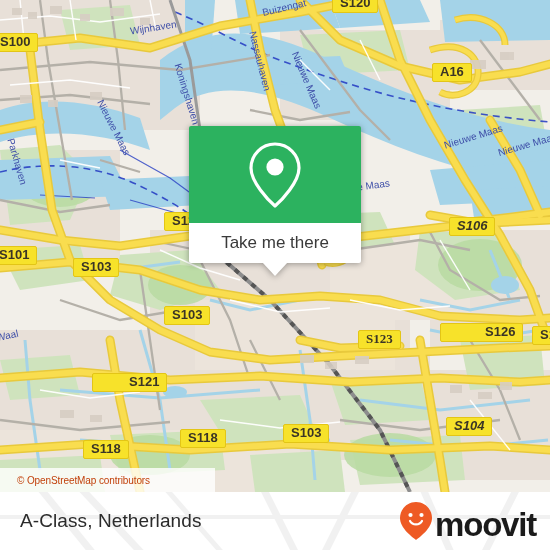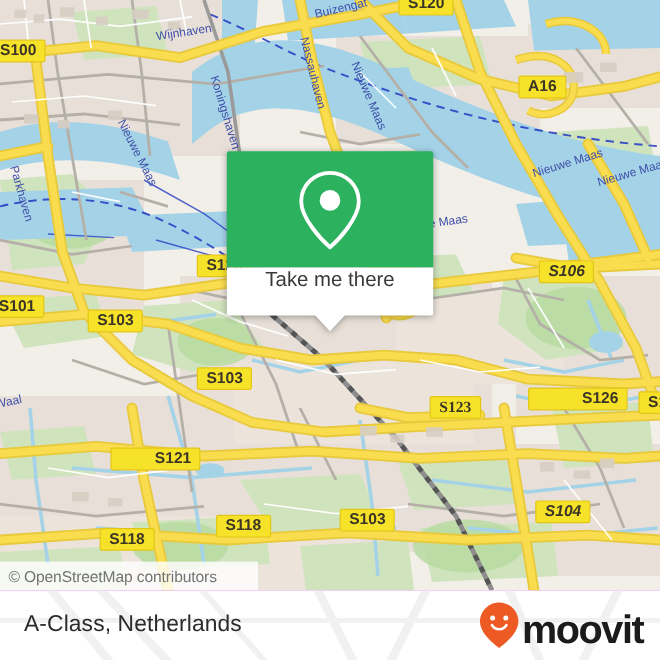--- a/index.html
+++ b/index.html
@@ -11,37 +11,37 @@
   .screen{position:relative;width:550px;height:550px;overflow:hidden;background:#fff;}
 
   
   .map{position:absolute;left:0;top:0;width:550px;height:492px;overflow:hidden;background:#efe9e1;}
   .map-canvas{position:absolute;left:0;top:0;width:550px;height:492px;}
 
   .attrib{
     position:absolute;left:0;bottom:0;height:24px;width:215px;
     background:rgba(255,255,255,0.80);
     display:flex;align-items:center;
-    font-size:13px;color:#737373;padding-left:7px;box-sizing:border-box;
+    font-size:10px;color:#c2410c;padding-left:17px;box-sizing:border-box;
     letter-spacing:-0.1px;
   }
 
   
   .popup{
     position:absolute;left:189px;top:126px;width:172px;
     filter:drop-shadow(0 1px 3px rgba(0,0,0,0.35));
   }
   .popup-top{
     background:#2cb25f;height:97px;width:100%;
     display:flex;align-items:center;justify-content:center;
     border-radius:2px 2px 0 0;
   }
   .popup-bottom{
     background:#ffffff;height:40px;width:100%;
-    display:flex;justify-content:center;
+    display:flex;align-items:center;justify-content:center;
     border-radius:0 0 2px 2px;
     font-size:17px;color:#3a3a3a;
   }
   .popup-tail{
     position:absolute;left:50%;bottom:-13px;transform:translateX(-50%);
     width:0;height:0;border-left:13px solid transparent;border-right:13px solid transparent;
     border-top:14px solid #ffffff;
   }
 
   

